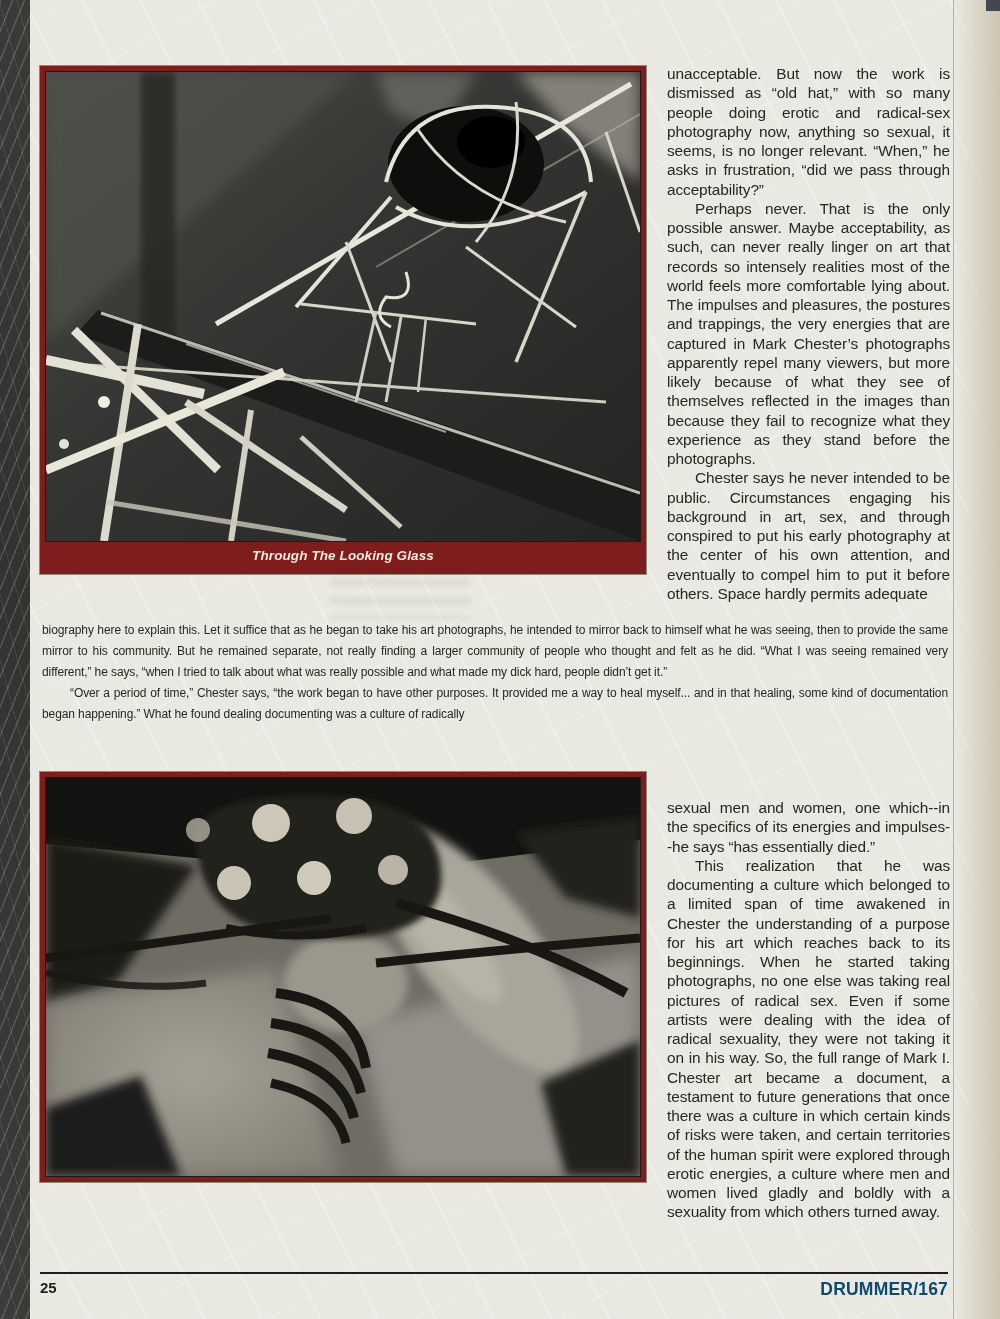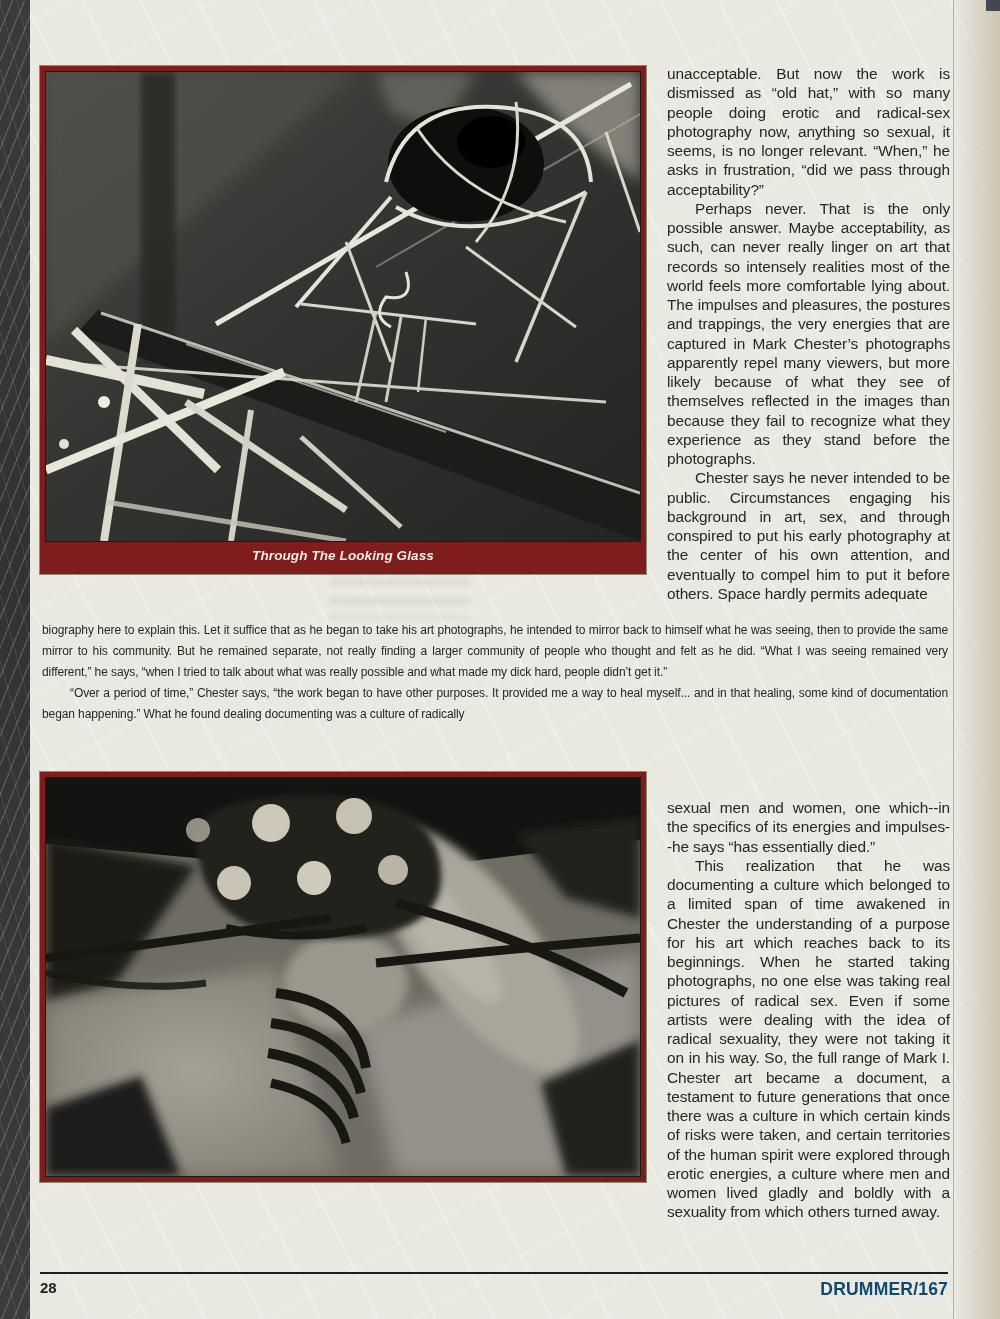--- a/index.html
+++ b/index.html
@@ -211,19 +211,19 @@
     </div>
   </div>
 
   <div class="col bodytext" id="col2">
     <p>sexual men and women, one which--in the specifics of its energies and impulses--he says “has essentially died.”</p>
     <p class="indent">This realization that he was documenting a culture which belonged to a limited span of time awakened in Chester the understanding of a purpose for his art which reaches back to its beginnings.  When he started taking photographs, no one else was taking real pictures of radical sex.  Even if some artists were dealing with the idea of radical sexuality, they were not taking it on in his way.  So, the full range of Mark I. Chester art became a document, a testament to future generations that once there was a culture in which certain kinds of risks were taken, and certain territories of the human spirit were explored through erotic energies, a culture where men and women lived gladly and boldly with a sexuality from which others turned away.</p>
   </div>
 
   <div class="footer-rule"></div>
   <div class="footer">
-    <span class="page-num">28</span>
+    <span class="page-num">25</span>
     <span class="mag-id">DRUMMER/167</span>
   </div>
 
   <div class="page-edge-right"></div>
   <div class="corner-mark"></div>
 </div>
 
 </body></html>

